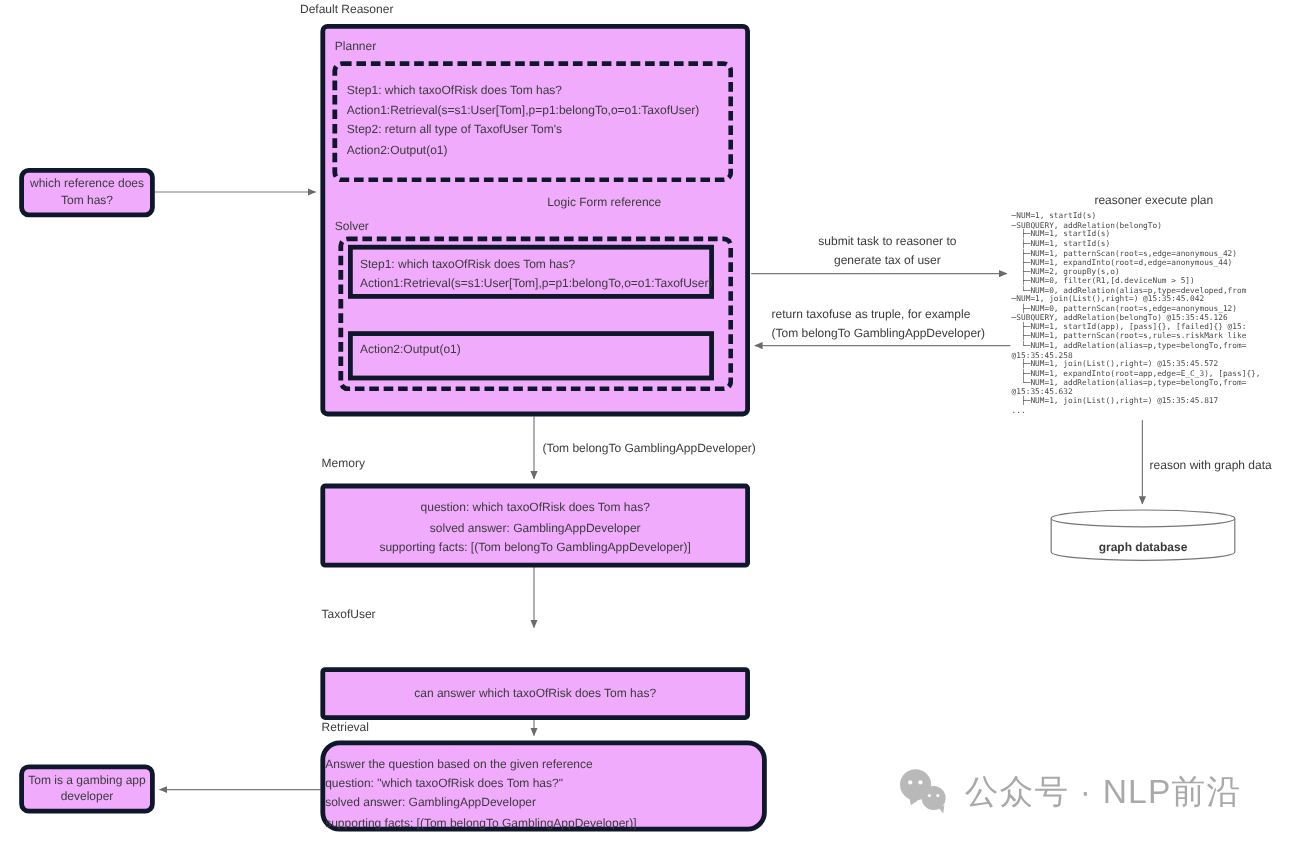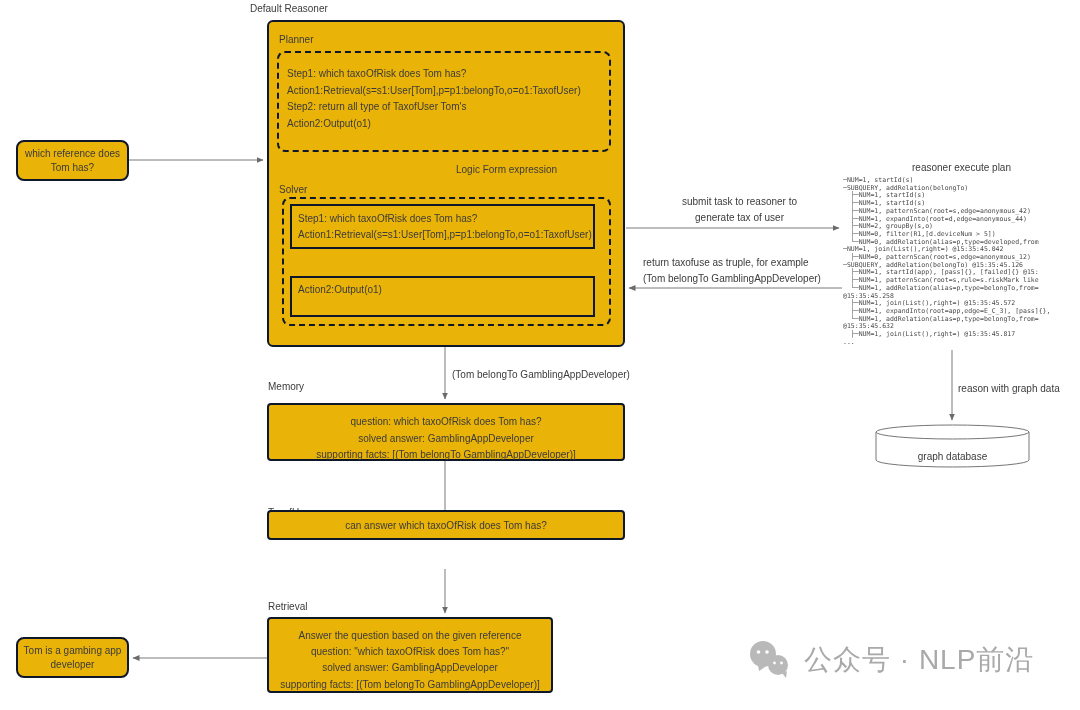--- a/index.html
+++ b/index.html
@@ -5,21 +5,21 @@
   * { margin:0; padding:0; box-sizing:border-box; }
   html,body { width:1080px; height:710px; }
   body {
     position:relative;
     font-family:"Liberation Sans", sans-serif;
     background:#ffffff;
     color:#3b3b3b;
     overflow:hidden;
   }
   .abs { position:absolute; }
-  .box { border:2px solid #0f172a; background:#eab308; }
+  .box { border:4px solid #0f172a; background:#f0abfc; }
   .dashed { border-style:dashed; border-radius:8px; }
   .title { font-size:10px; color:#3b3b3b; }
   .t10 { font-size:10px; }
   .preline { white-space:pre-line; }
 
   #arrow-layer { left:0; top:0; width:1080px; height:710px; pointer-events:none; }
 
   #input-box, #output-box {
     width:113px; height:41px; border-radius:8px;
     display:flex; align-items:center; justify-content:center;
@@ -45,32 +45,32 @@
   #return-label { left:643px; top:255px; width:210px; font-size:10px; line-height:16px; }
 
   #exec-title { left:843px; top:162px; width:237px; text-align:center; font-size:10px; }
   #code-block {
     left:843px; top:177px; width:237px; height:171px;
     font-family:"DejaVu Sans Mono", monospace;
     font-size:6.5px; line-height:7.7px; white-space:pre; color:#4a4a4a;
   }
 
   #graph-label-arrow { left:958px; top:383px; }
-  #graph-db { left:875px; top:424px; width:155px; height:44px; }
+  #graph-db { left:875px; top:424px; width:155px; height:44px;font-weight:bold; }
   #graph-db .db-label { position:absolute; left:0; bottom:6px; width:100%; text-align:center; font-size:10px; }
 
   #memory-arrow-label { left:452px; top:369px; }
   #memory-title { left:268px; top:381px; }
-  #memory-box { left:267px; top:403px; width:358px; height:58px; border-radius:4px; text-align:center; padding-top:9px; font-size:10px; line-height:16.5px; }
+  #memory-box { left:267px; top:403px; width:358px; height:70px; border-radius:4px; text-align:center; padding-top:9px; font-size:10px; line-height:16.5px; }
 
   #reflector-title { left:268px; top:507px; }
-  #reflector-box { left:267px; top:510px; width:358px; height:30px; border-radius:4px; display:flex; align-items:center; justify-content:center; font-size:10px;text-align:right; }
+  #reflector-box { left:267px; top:556px; width:358px; height:44px; border-radius:4px; display:flex; align-items:center; justify-content:center; font-size:10px;text-align:right; }
 
   #generator-title { left:268px; top:601px; }
-  #generator-box { left:267px; top:617px; width:286px; height:76px; border-radius:4px; text-align:center; padding-top:9px; font-size:10px; line-height:16.2px; }
+  #generator-box { left:267px; top:617px; width:372px; height:76px; border-radius:16px; text-align:left; padding-top:9px; font-size:10px; line-height:16.2px; }
 
   #watermark { left:748px; top:640px; display:flex; align-items:center; gap:12px; }
   #watermark .wm-text { font-size:28px; color:#a9a9a9; letter-spacing:1px; font-family:"Liberation Sans", sans-serif;text-align:right; }
 </style>
 </head>
 <body>
 
 <svg id="arrow-layer" class="abs" viewBox="0 0 1080 710" xmlns="http://www.w3.org/2000/svg">
   <defs>
     <marker id="ah" markerWidth="8" markerHeight="8" refX="6.5" refY="3" orient="auto" markerUnits="userSpaceOnUse">
@@ -98,21 +98,21 @@
 <div id="reasoner-box" class="abs box"></div>
 
 <div id="planner-title" class="abs title">Planner</div>
 <div id="planner-box" class="abs box dashed">
   <div>Step1: which taxoOfRisk does Tom has?</div>
   <div>Action1:Retrieval(s=s1:User[Tom],p=p1:belongTo,o=o1:TaxofUser)</div>
   <div>Step2: return all type of TaxofUser Tom's</div>
   <div>Action2:Output(o1)</div>
 </div>
 
-<div id="logic-form-label" class="abs t10">Logic Form expression</div>
+<div id="logic-form-label" class="abs t10">Logic Form reference</div>
 
 <div id="solver-title" class="abs title">Solver</div>
 <div id="solver-box" class="abs box dashed"></div>
 <div id="solver-step1" class="abs box">
   <div>Step1: which taxoOfRisk does Tom has?</div>
   <div>Action1:Retrieval(s=s1:User[Tom],p=p1:belongTo,o=o1:TaxofUser)</div>
 </div>
 <div id="solver-step2" class="abs box">
   <div>Action2:Output(o1)</div>
 </div>

